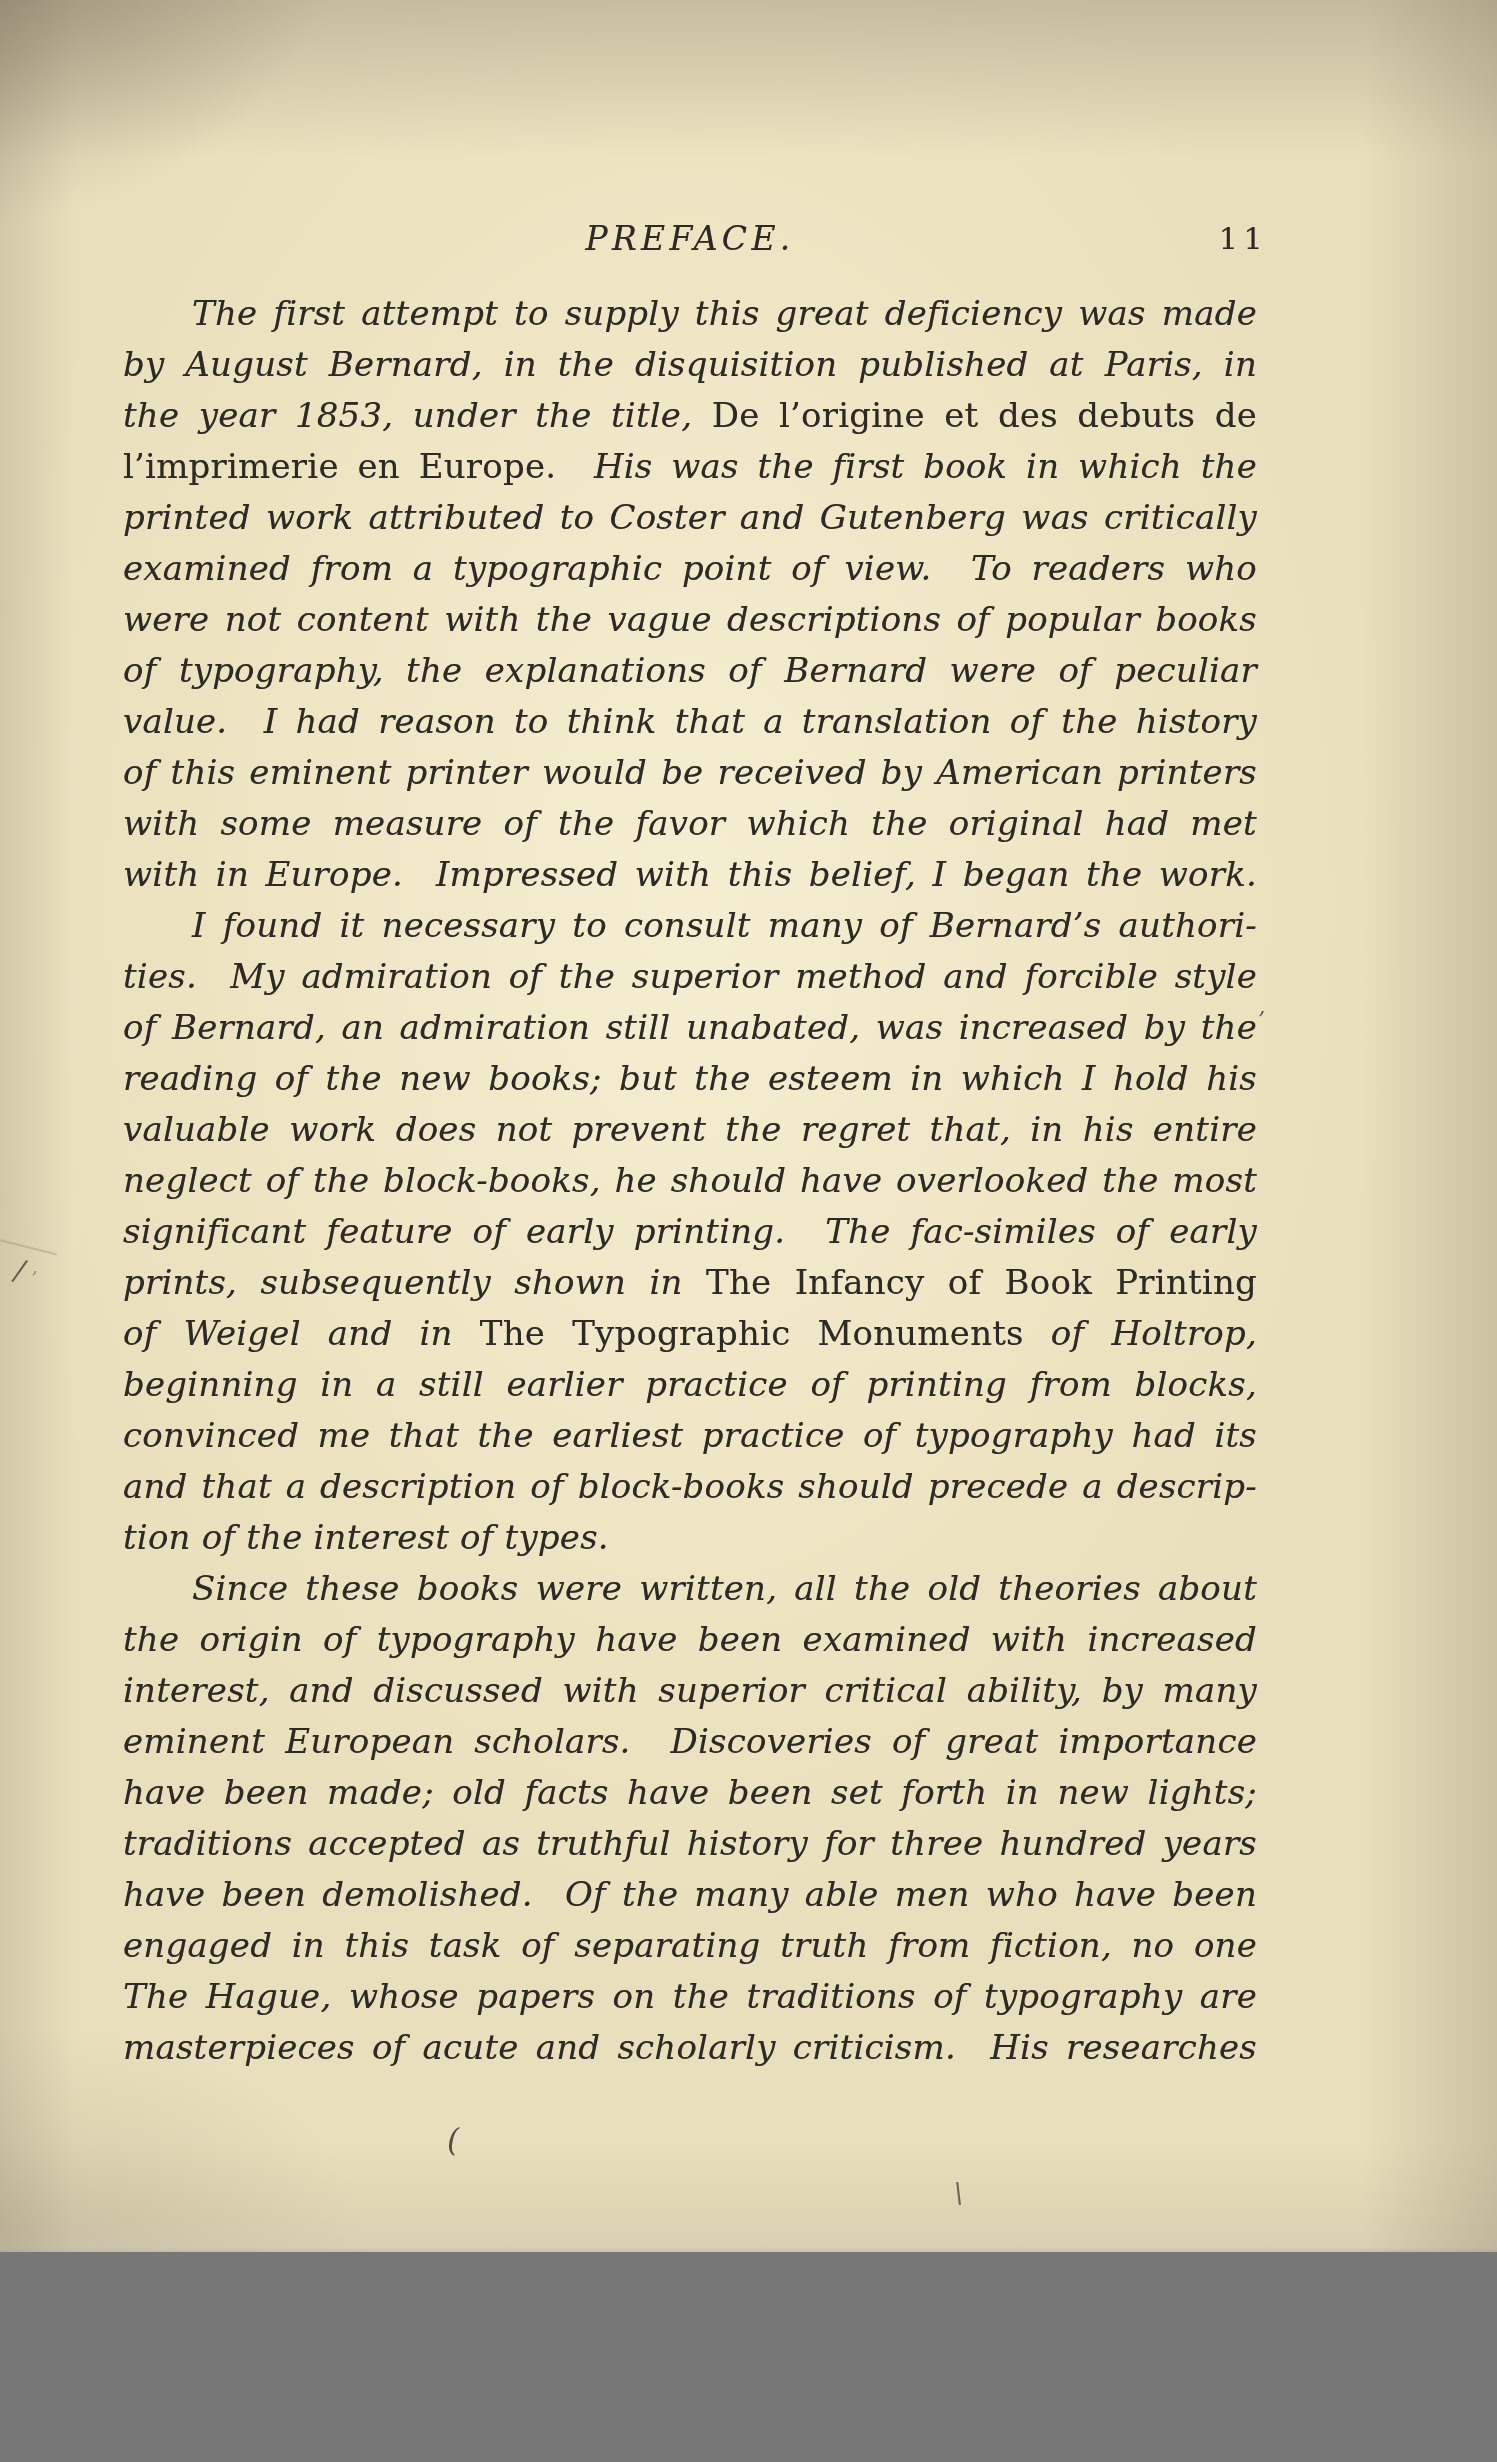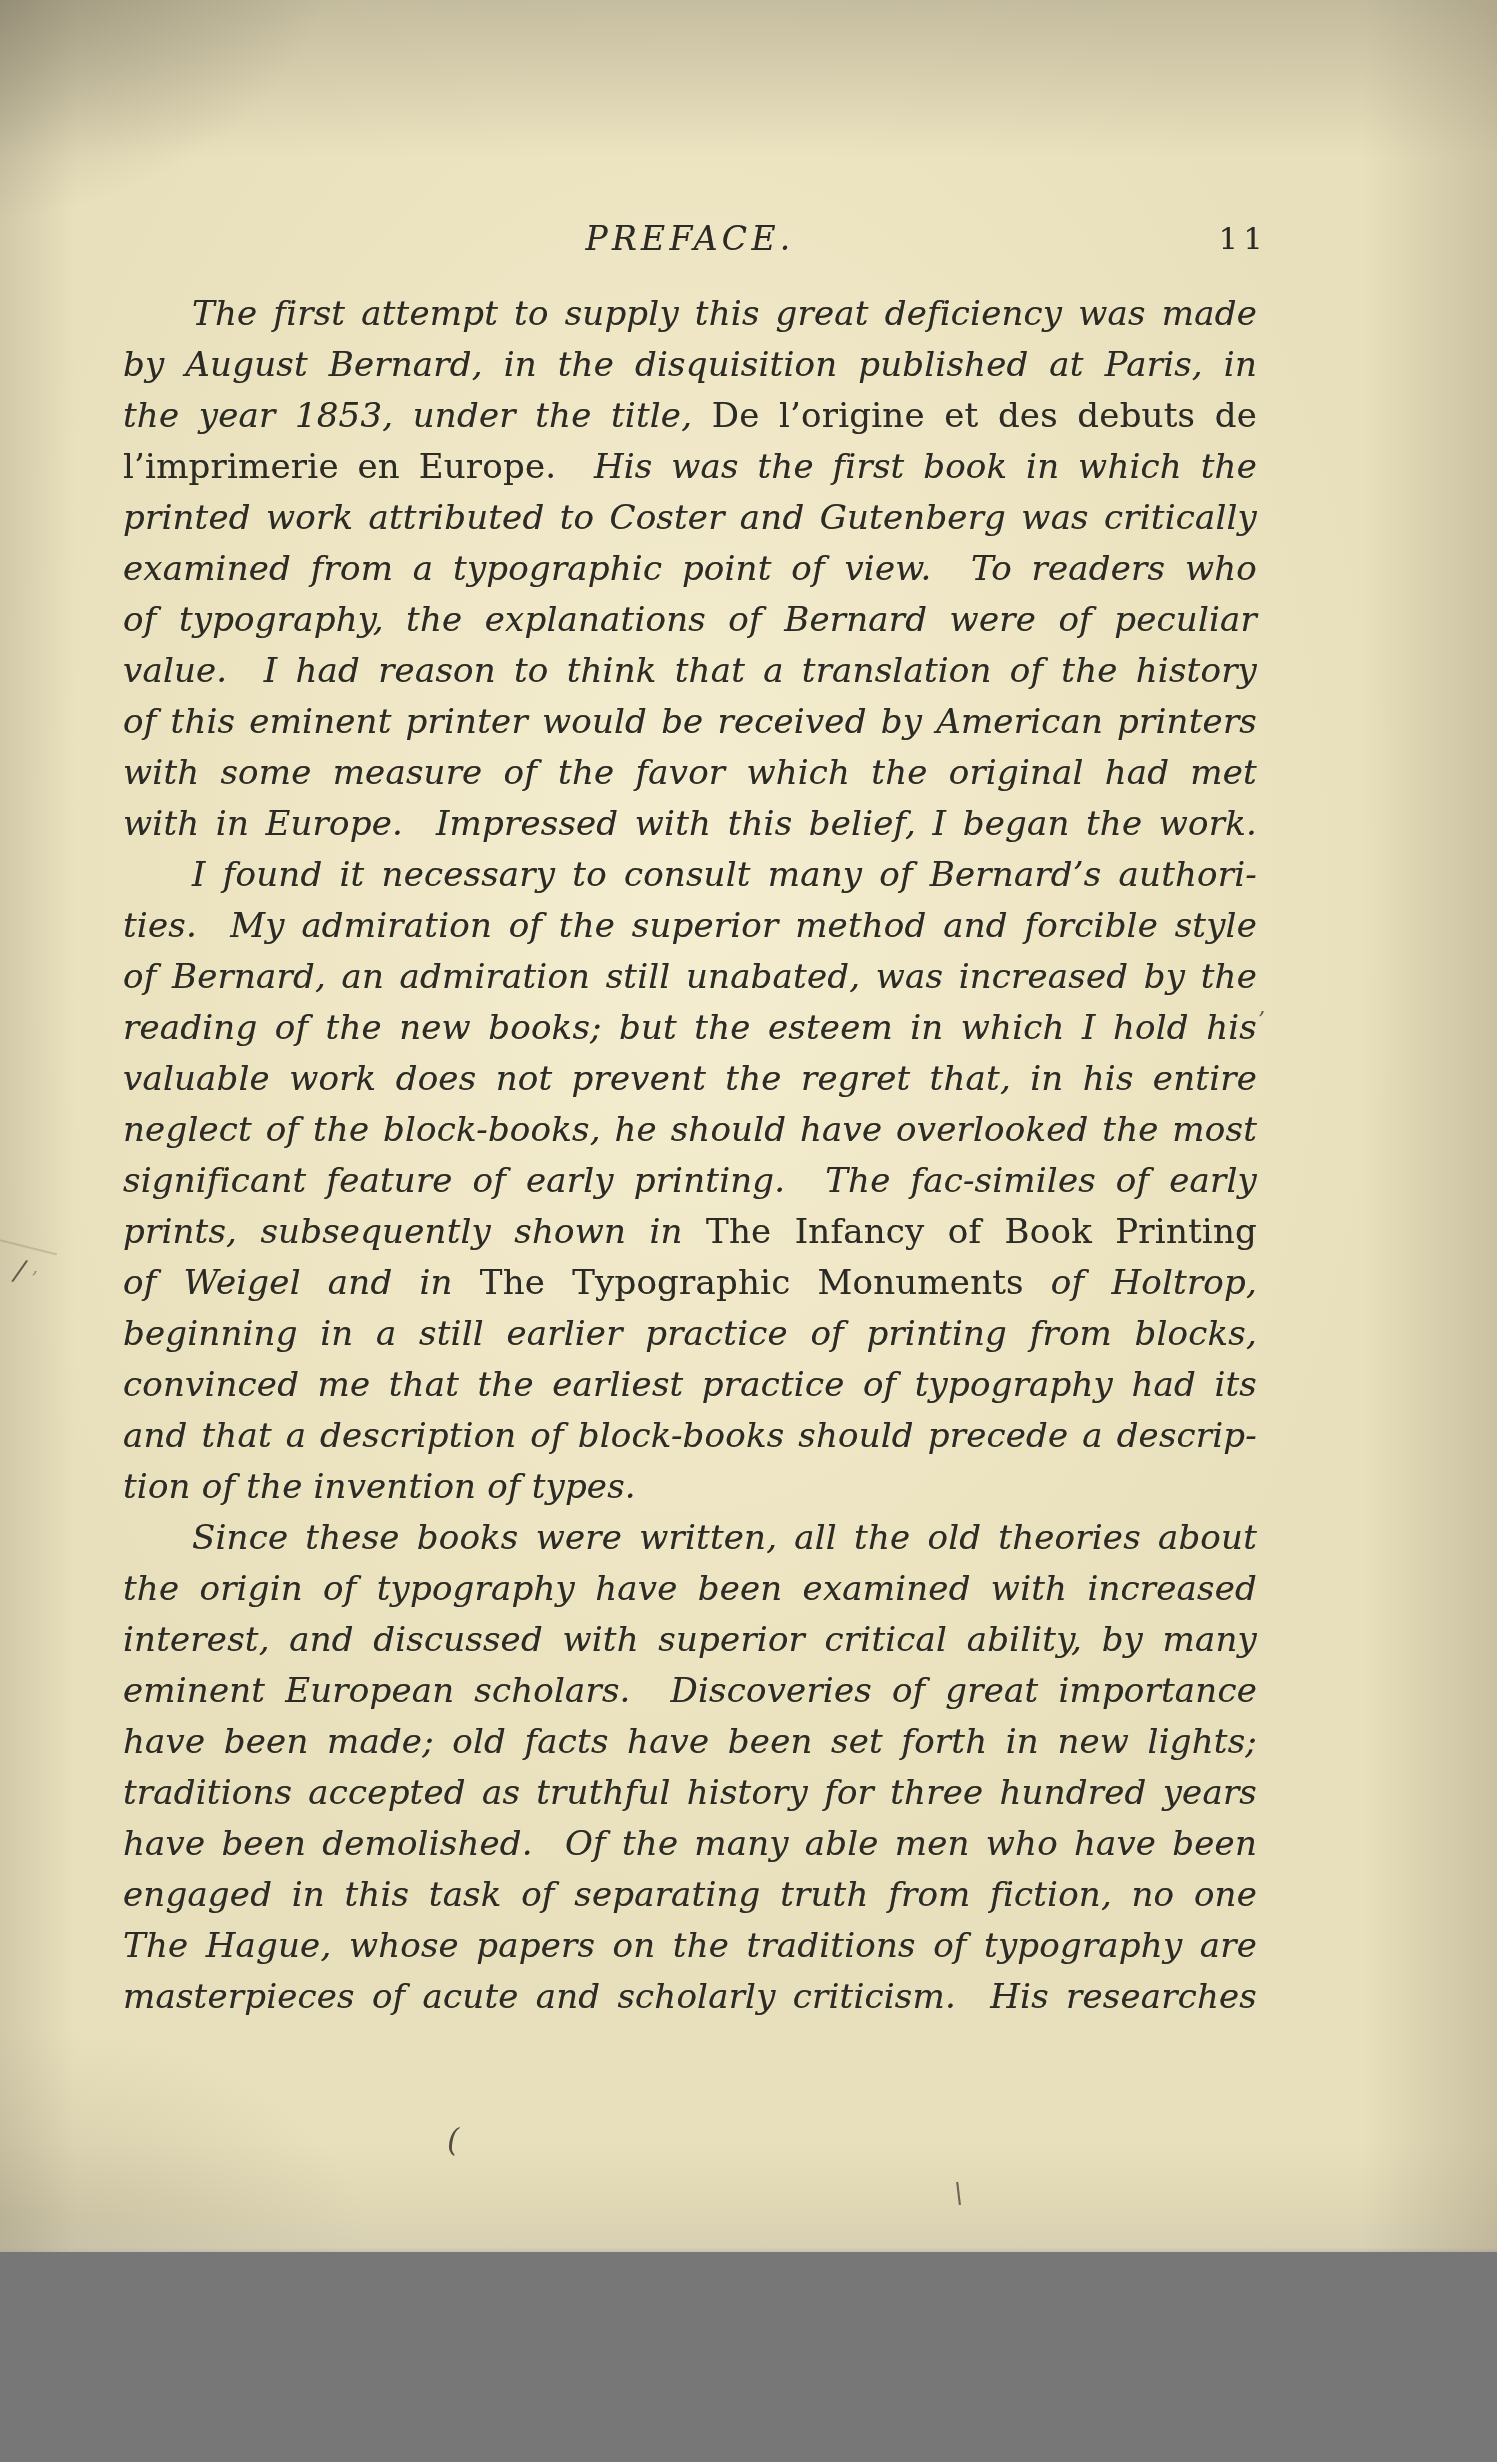--- a/index.html
+++ b/index.html
@@ -94,38 +94,39 @@
     <span class="title">PREFACE.</span>
     <span class="pagenum">11</span>
   </div>
   <div class="body-text">
       <div class="line first"><span class="ital">The first attempt to supply this great deficiency was made</span></div>
       <div class="line"><span class="ital">by August Bernard, in the disquisition published at Paris, in</span></div>
       <div class="line"><span class="ital">the year 1853, under the title, </span><span class="rom">De l’origine et des debuts de</span></div>
       <div class="line"><span class="rom">l’imprimerie en Europe.</span><span class="ital">  His was the first book in which the</span></div>
       <div class="line"><span class="ital">printed work attributed to Coster and Gutenberg was critically</span></div>
       <div class="line"><span class="ital">examined from a typographic point of view.  To readers who</span></div>
+      <div class="line"><span class="ital">were not content with the vague descriptions of popular books</span></div>
       <div class="line"><span class="ital">of typography, the explanations of Bernard were of peculiar</span></div>
       <div class="line"><span class="ital">value.  I had reason to think that a translation of the history</span></div>
       <div class="line"><span class="ital">of this eminent printer would be received by American printers</span></div>
       <div class="line"><span class="ital">with some measure of the favor which the original had met</span></div>
       <div class="line"><span class="ital">with in Europe.  Impressed with this belief, I began the work.</span></div>
       <div class="line first"><span class="ital">I found it necessary to consult many of Bernard’s authori-</span></div>
       <div class="line"><span class="ital">ties.  My admiration of the superior method and forcible style</span></div>
       <div class="line"><span class="ital">of Bernard, an admiration still unabated, was increased by the</span></div>
       <div class="line"><span class="ital">reading of the new books; but the esteem in which I hold his</span></div>
       <div class="line"><span class="ital">valuable work does not prevent the regret that, in his entire</span></div>
       <div class="line"><span class="ital">neglect of the block-books, he should have overlooked the most</span></div>
       <div class="line"><span class="ital">significant feature of early printing.  The fac-similes of early</span></div>
       <div class="line"><span class="ital">prints, subsequently shown in </span><span class="rom">The Infancy of Book Printing</span></div>
       <div class="line"><span class="ital">of Weigel and in </span><span class="rom">The Typographic Monuments</span><span class="ital"> of Holtrop,</span></div>
       <div class="line"><span class="ital">beginning in a still earlier practice of printing from blocks,</span></div>
       <div class="line"><span class="ital">convinced me that the earliest practice of typography had its</span></div>
       <div class="line"><span class="ital">and that a description of block-books should precede a descrip-</span></div>
-      <div class="line short-last"><span class="ital">tion of the invention of types.</span></div>
+      <div class="line short-last"><span class="ital">tion of the interest of types.</span></div>
       <div class="line first"><span class="ital">Since these books were written, all the old theories about</span></div>
       <div class="line"><span class="ital">the origin of typography have been examined with increased</span></div>
       <div class="line"><span class="ital">interest, and discussed with superior critical ability, by many</span></div>
       <div class="line"><span class="ital">eminent European scholars.  Discoveries of great importance</span></div>
       <div class="line"><span class="ital">have been made; old facts have been set forth in new lights;</span></div>
       <div class="line"><span class="ital">traditions accepted as truthful history for three hundred years</span></div>
       <div class="line"><span class="ital">have been demolished.  Of the many able men who have been</span></div>
       <div class="line"><span class="ital">engaged in this task of separating truth from fiction, no one</span></div>
       <div class="line"><span class="ital">The Hague, whose papers on the traditions of typography are</span></div>
       <div class="line"><span class="ital">masterpieces of acute and scholarly criticism.  His researches</span></div>

